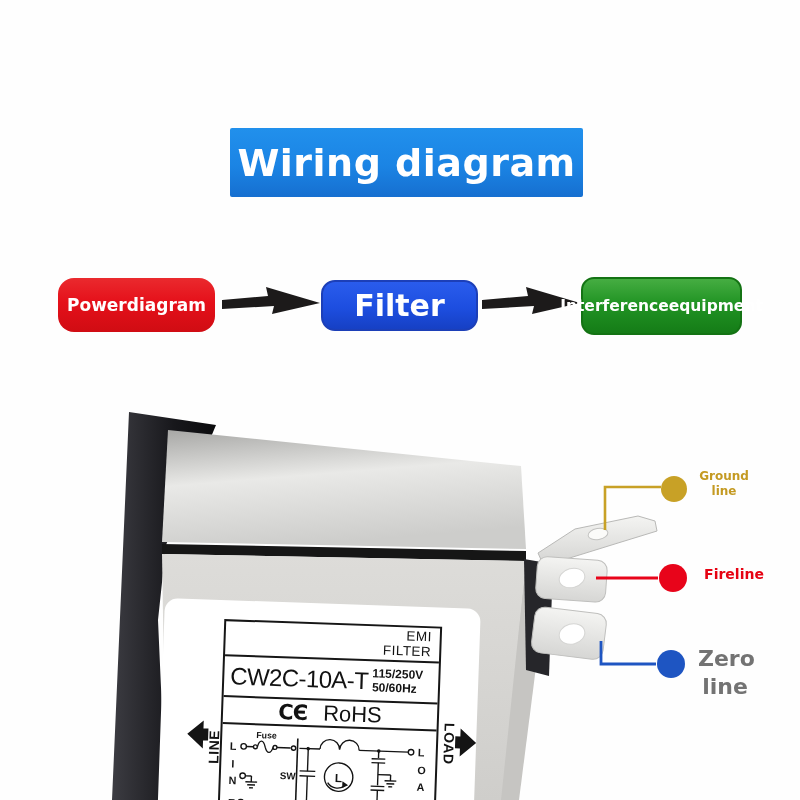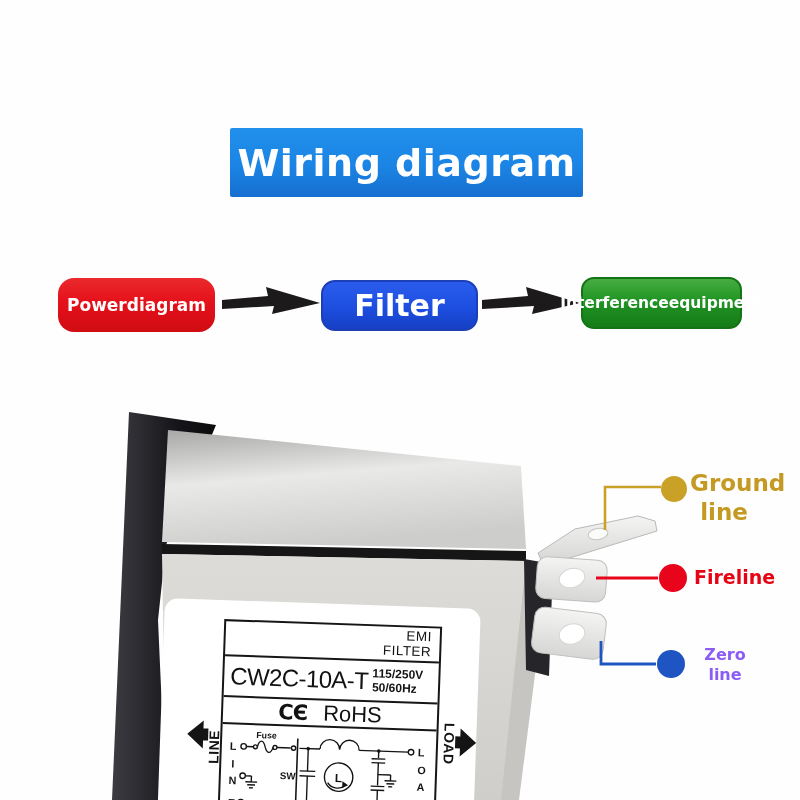--- a/index.html
+++ b/index.html
@@ -13,21 +13,21 @@
   
   .fnode{position:absolute;display:flex;flex-direction:row;align-items:center;
          justify-content:center;color:#fff;font-weight:bold;text-align:center;}
   .fnode .l{display:block;}
   #power{left:58px;top:278px;width:157px;height:54px;border-radius:16px;
          background:linear-gradient(180deg,#ea2a2e 0%,#e5101a 45%,#d00c13 100%);
          font-size:17px;line-height:1.32;}
   #filter{left:321px;top:280px;width:157px;height:51px;border-radius:14px;
           background:linear-gradient(180deg,#2a5cec 0%,#1d4ee0 55%,#1640c4 100%);
           border:2px solid #1c3fb8;box-sizing:border-box;font-size:30px;}
-  #equip{left:581px;top:277px;width:161px;height:52px;border-radius:13px;
+  #equip{left:581px;top:277px;width:161px;height:58px;border-radius:13px;
          background:linear-gradient(180deg,#46ad42 0%,#219424 45%,#157c17 100%);
          border:2px solid #147314;box-sizing:border-box;font-size:15.5px;line-height:1.35;}
   .flowarrow{position:absolute;width:102px;height:34px;}
   #arrow1{left:220px;top:284px;}
   #arrow2{left:480px;top:284px;}
   
   #devicesvg{position:absolute;left:0;top:0;width:800px;height:800px;}
   
   #devlabel{position:absolute;left:165px;top:598px;width:316px;height:215px;
             background:#ffffff;border-radius:13px 13px 0 0;
@@ -52,23 +52,23 @@
          letter-spacing:.5px;}
   .vtext.up{transform:rotate(180deg);}
   #linetext{left:46px;top:120px;height:44px;}
   #loadtext{left:281px;top:115px;height:48px;}
   .smallarrow{position:absolute;width:24px;height:32px;}
   #linearrow{left:25px;top:119px;}
   #loadarrow{left:294px;top:118px;}
   
   #callouts{position:absolute;left:0;top:0;width:800px;height:800px;pointer-events:none;}
   .cotext{position:absolute;font-weight:bold;text-align:center;line-height:1.25;}
-  #co-ground{left:690px;top:469px;width:68px;font-size:23px;color:#c49a22;}
-  #co-fire{left:694px;top:566px;width:80px;font-size:19px;color:#e60313;text-align:right;}
-  #co-zero{left:698px;top:645px;width:54px;font-size:16px;color:#8b5cf6;}
+  #co-ground{left:690px;top:469px;width:68px;font-size:12px;color:#c49a22;}
+  #co-fire{left:694px;top:566px;width:80px;font-size:14px;color:#e60313;text-align:center;}
+  #co-zero{left:698px;top:645px;width:54px;font-size:22px;color:#737373;}
 </style>
 </head>
 <body>
 
 <div id="stage">
 
   <div class="banner">
     <span>Wiring diagram</span>
   </div>
 

